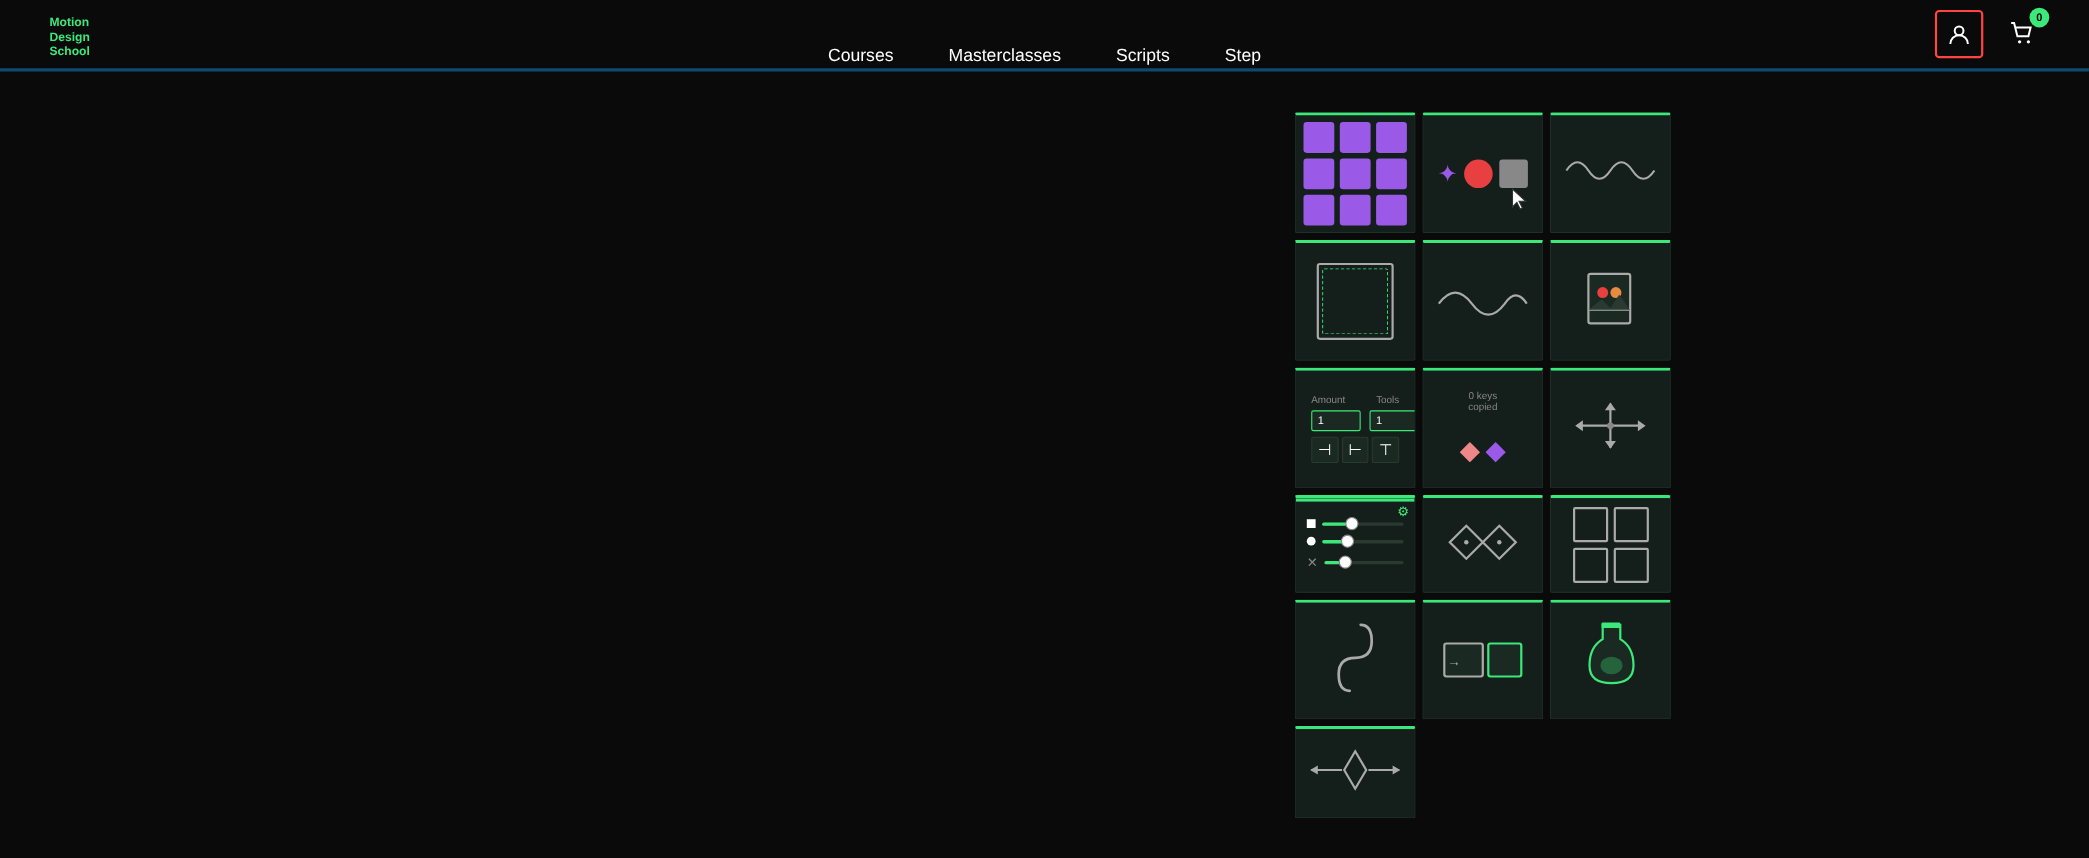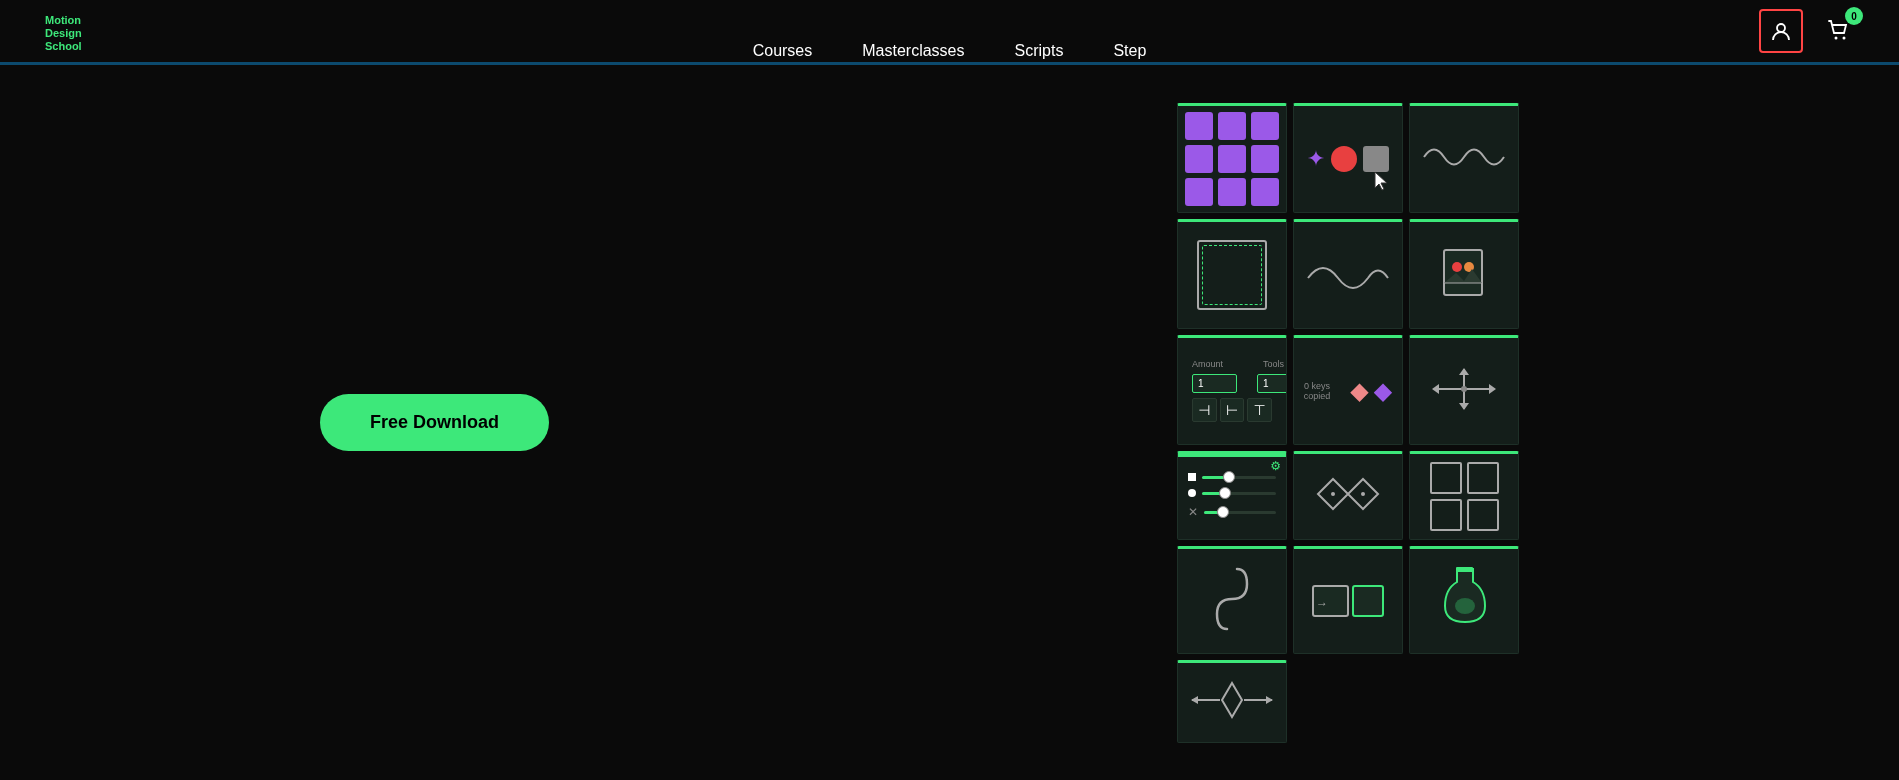--- a/index.html
+++ b/index.html
@@ -220,21 +220,21 @@
     
     .panel-inputs {
       display: flex;
       flex-direction: column;
       gap: 5px;
       padding: 8px;
       width: 100%;
     }
     .input-row {
       display: flex;
-      gap: 20px;
+      gap: 8px;
     }
     .input-label { font-size: 9px; color: #888; }
     .mini-input {
       background: #1a2a22;
       border: 1px solid #3de87a;
       color: #fff;
       font-size: 10px;
       padding: 3px 5px;
       width: 45px;
       border-radius: 2px;
@@ -253,21 +253,21 @@
       border-radius: 2px;
       display: flex;
       align-items: center;
       justify-content: center;
       cursor: pointer;
     }
 
     
     .panel-keys {
       display: flex;
-      flex-direction: row;
+      flex-direction: column;
       align-items: center;
       gap: 20px;
       padding: 8px;
     }
     .keys-text { font-size: 9px; color: #888; text-align: center; }
     .key-icons { display: flex; gap: 5px; }
 
     
     .panel-arrows { padding: 10px; }
 
@@ -395,21 +395,20 @@
         <circle cx="10" cy="20" r="1.5" fill="#fff"></circle>
         <circle cx="18" cy="20" r="1.5" fill="#fff"></circle>
       </svg>
       <div class="cart-badge">0</div>
     </div>
   </div>
 </nav>
 
 <section class="hero">
   <div class="hero-content">
-    <button class="download-btn">Free Download</button>
   </div>
 
   <div class="plugin-preview">
 
     <div class="plugin-panel">
       <div class="panel-purple-grid">
         <div class="purple-square"></div>
         <div class="purple-square"></div>
         <div class="purple-square"></div>
         <div class="purple-square"></div>

